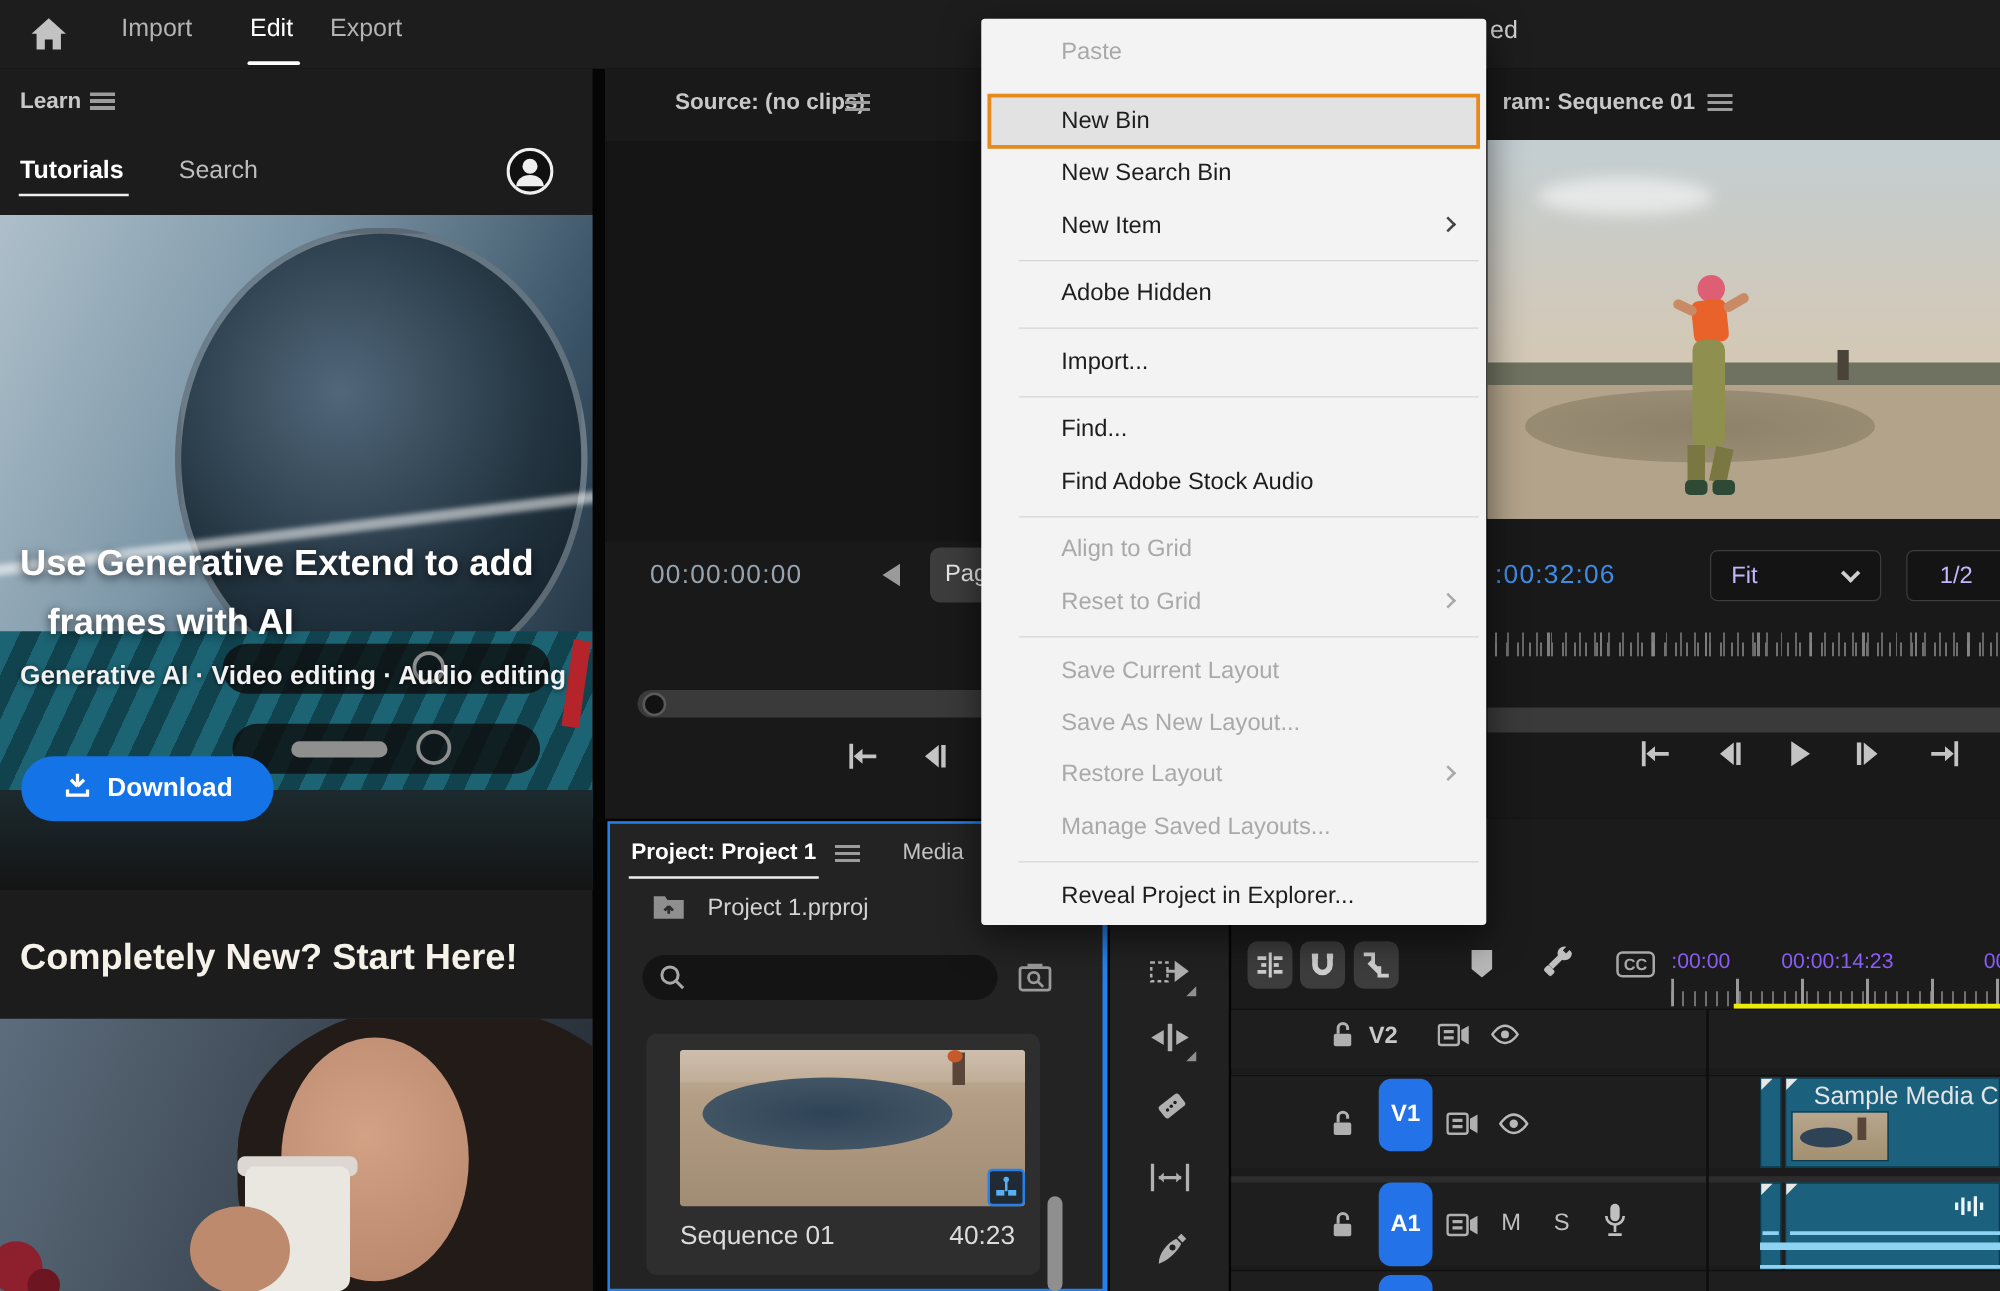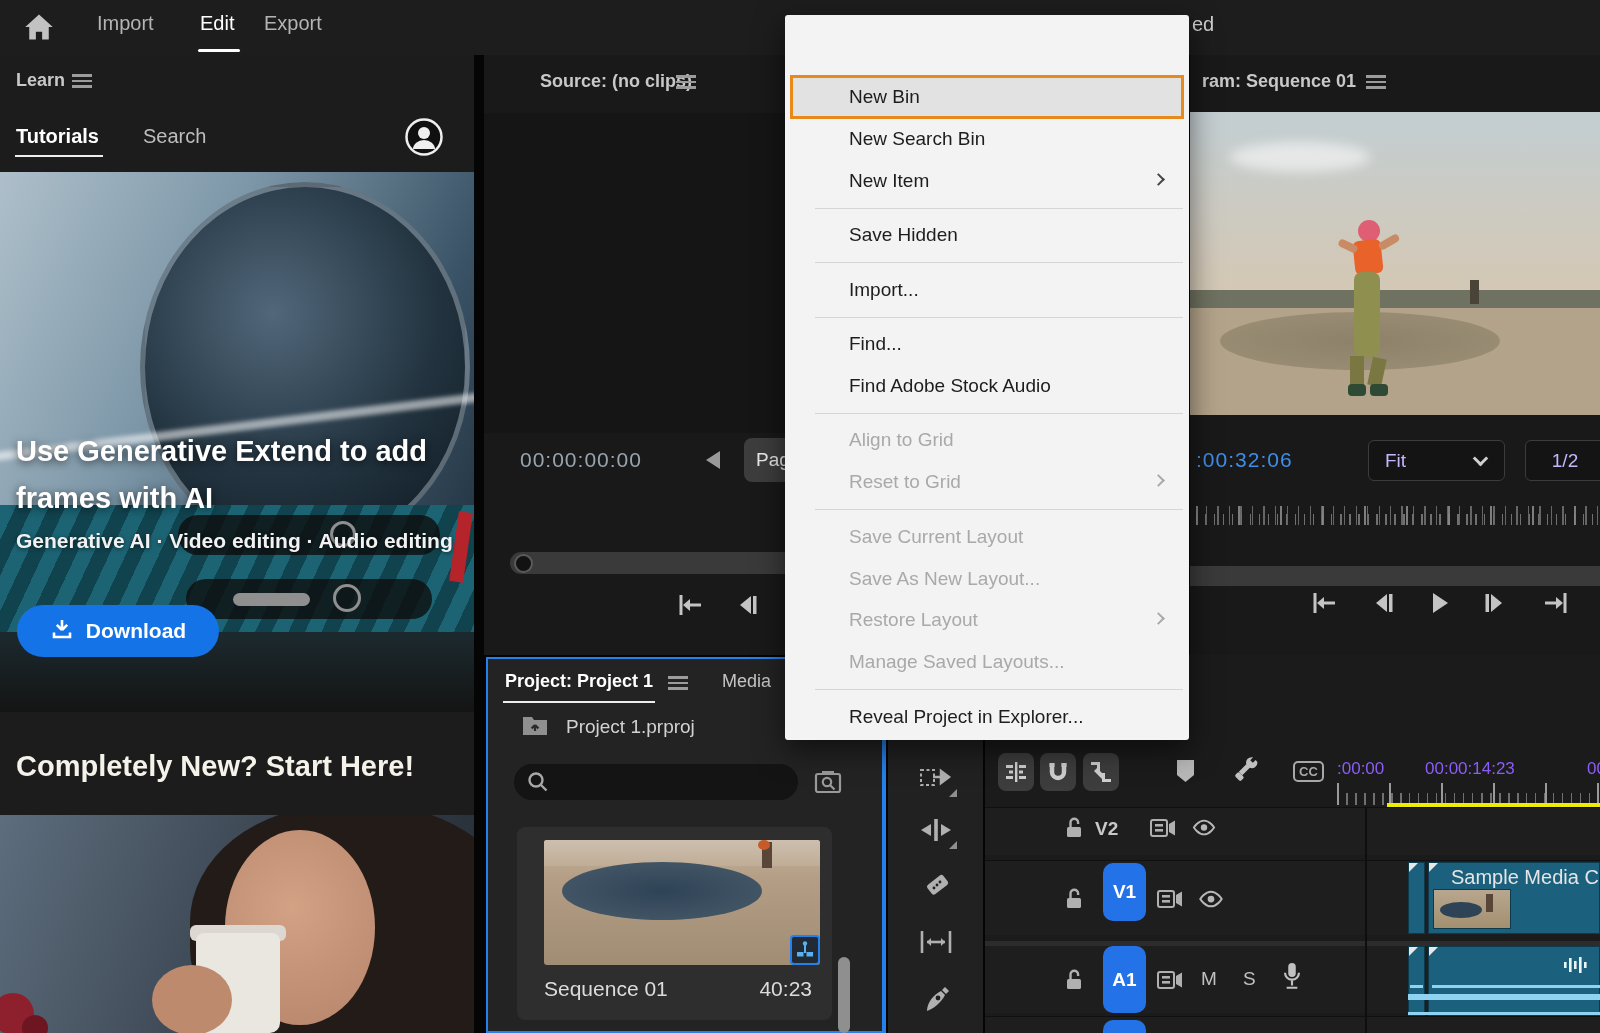--- a/index.html
+++ b/index.html
@@ -184,21 +184,21 @@
       <div class="abs hero-fade"></div>
 
       <div class="abs scrub-pill" style="left:178px;top:343px;width:262px;height:40px;"></div>
       <div class="abs ring" style="left:330px;top:349px;width:26px;height:26px;"></div>
       <div class="abs scrub-pill" style="left:186px;top:407px;width:246px;height:40px;"></div>
       <div class="abs gray-knob" style="left:233px;top:421px;width:77px;height:13px;"></div>
       <div class="abs ring" style="left:333px;top:412px;width:28px;height:28px;"></div>
       <div class="abs red-deco" style="left:454px;top:340px;width:14px;height:70px;transform:rotate(8deg);"></div>
 
       <div class="abs hero-title" style="top:263px;">Use Generative Extend to add</div>
-      <div class="abs hero-title" style="top:310px;">frames with AI</div>
+      <div class="abs hero-title" style="top:310px;margin-left:22px;">frames with AI</div>
       <div class="abs hero-tags">Generative AI · Video editing · Audio editing</div>
 
       <div class="abs download-btn">
         <span>
           <svg width="24" height="24" viewBox="0 0 24 24" fill="none" stroke="#fff" stroke-width="2.6">
             <path d="M12 3 v10 M12 13 l-5.2 -5.2 M12 13 l5.2 -5.2"></path>
             <path d="M4 15.5 v4.5 h16 v-4.5"></path>
           </svg>
         </span>
         <span>Download</span>
@@ -575,25 +575,26 @@
     <div class="abs track-row" style="top:361px;height:17px;">
       <div class="abs tbadge" style="left:118px;top:3px;height:14px;border-radius:10px 10px 0 0;"></div>
     </div>
 
     <div class="abs vline" style="left:380px;top:152px;width:2px;height:226px;"></div>
   </div>
 
   <div class="abs menu">
     <div class="hl-box"></div>
 
+    <div class="mi dis" style="top:9px;"><span>Paste</span></div>
     <div class="mi" style="top:64px;font-weight:normal;"><span>New Bin</span></div>
     <div class="mi" style="top:106px;"><span>New Search Bin</span></div>
     <div class="mi" style="top:148px;"><span>New Item</span><span class="mchev"></span></div>
     <div class="msep" style="top:193px;"></div>
-    <div class="mi" style="top:202px;"><span>Save Hidden</span></div>
+    <div class="mi" style="top:202px;"><span>Adobe Hidden</span></div>
     <div class="msep" style="top:247px;"></div>
     <div class="mi" style="top:257px;"><span>Import...</span></div>
     <div class="msep" style="top:302px;"></div>
     <div class="mi" style="top:311px;"><span>Find...</span></div>
     <div class="mi" style="top:353px;"><span>Find Adobe Stock Audio</span></div>
     <div class="msep" style="top:398px;"></div>
     <div class="mi dis" style="top:407px;"><span>Align to Grid</span></div>
     <div class="mi dis" style="top:449px;"><span>Reset to Grid</span><span class="mchev"></span></div>
     <div class="msep" style="top:494px;"></div>
     <div class="mi dis" style="top:504px;"><span>Save Current Layout</span></div>

